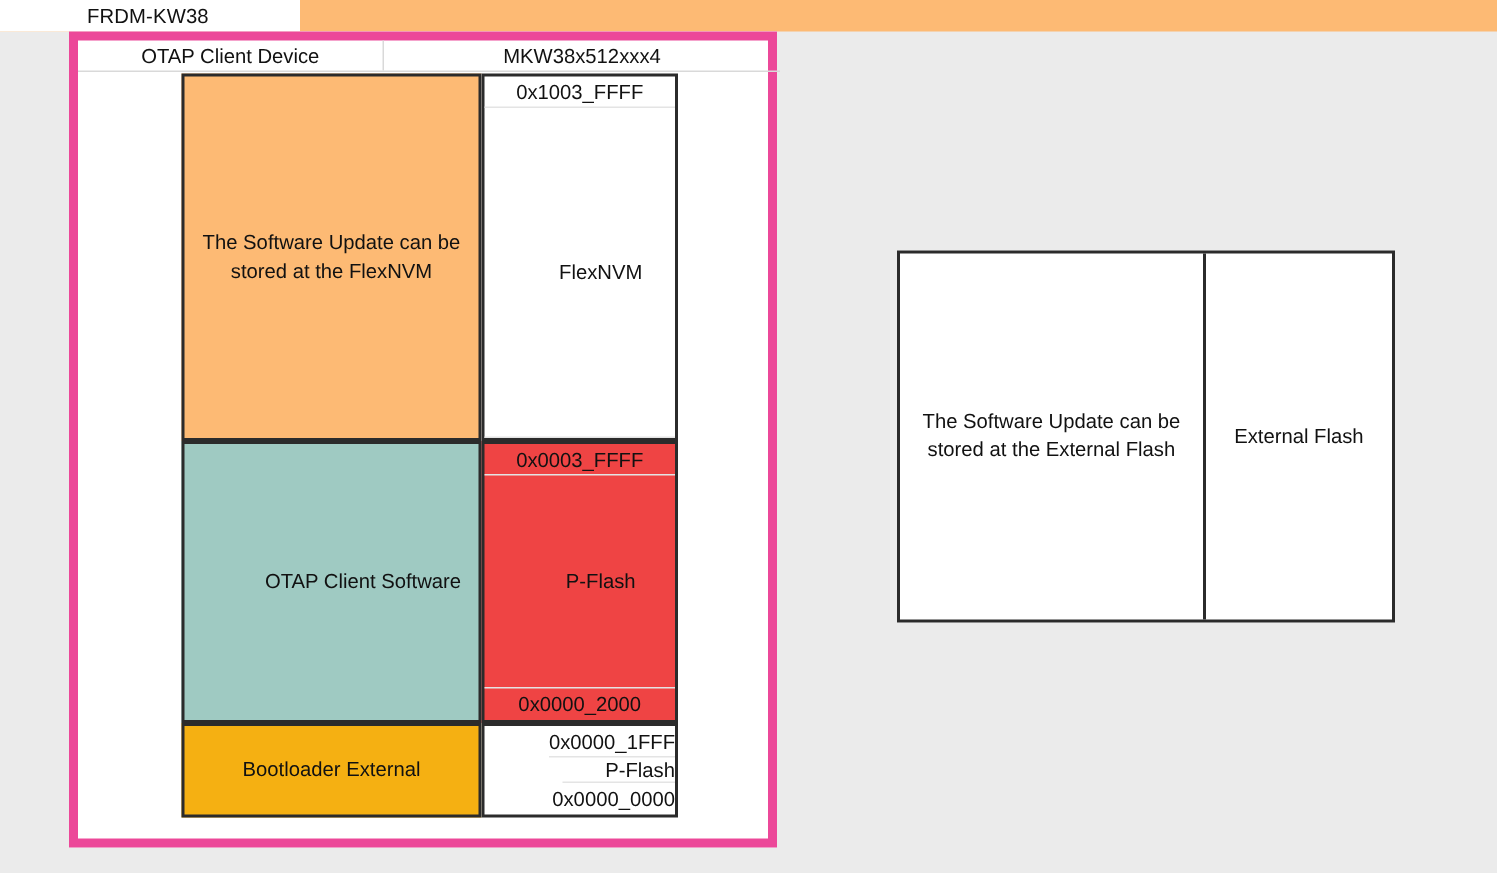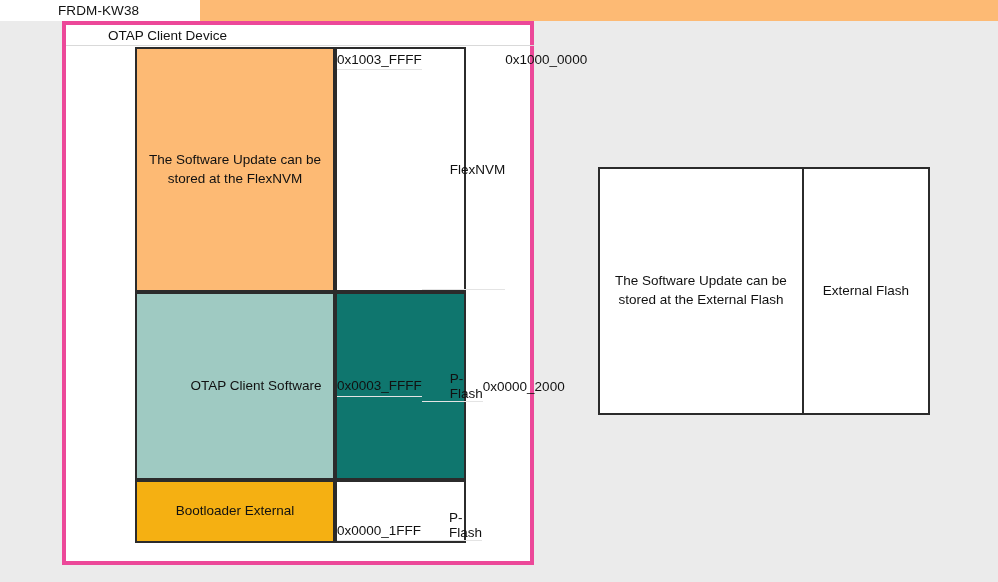--- a/index.html
+++ b/index.html
@@ -35,24 +35,24 @@
   #tab-frdm .tab-label {
     font-size: 13.5px;
     color: #111111;
     letter-spacing: 0.1px;
     white-space: nowrap;
   }
 
   
   #device-panel {
     position: absolute;
-    left: 62px; top: 21px;
+    left: 46px; top: 21px;
     width: 472px; height: 544px;
     background: #ffffff;
-    border: 4px solid #ec4899;
+    border: 6px solid #ec4899;
     box-sizing: border-box;
   }
 
   
   #device-header {
     position: absolute;
     left: 0; top: 0;
     width: 468px; height: 21px;
     display: flex;
     box-sizing: border-box;
@@ -112,21 +112,21 @@
     font-size: 13.5px;
     color: #111111;
     line-height: 1.35;
     box-sizing: border-box;
     padding: 0 6px;
   }
 
   
   .addr-stack {
     display: flex;
-    flex-direction: row;
+    flex-direction: column;
     box-sizing: border-box;
   }
   .addr-line {
     height: 21px;
     flex: 0 0 21px;
     display: flex;
     align-items: center;
     justify-content: center;
     font-size: 13.5px;
     color: #111111;
@@ -177,45 +177,46 @@
 <div id="tab-strip">
   <div id="tab-frdm">
     <span class="tab-label">FRDM-KW38</span>
   </div>
 </div>
 
 <div id="device-panel">
 
   <div id="device-header">
     <div class="hdr-cell hdr-left">OTAP Client Device</div>
+    <div class="hdr-cell hdr-right">MKW38x512xxx4</div>
   </div>
 
   <div id="memmap">
 
     <div class="region col-left box-outline center-text" id="r0-desc" style="top:0px; height:245px; background:#fdba74;">The Software Update can be stored at the FlexNVM</div>
 
     <div class="region col-right box-outline addr-stack" id="r0-addr" style="top:0px; height:245px; background:#ffffff;">
       <div class="addr-line">0x1003_FFFF</div>
       <div class="addr-mid">FlexNVM</div>
-      <div class="addr-line last">0x1000_0000</div>
     </div>
 
     <div class="region col-left box-outline center-text" id="r1-desc" style="top:245px; height:188px; background:#9fcac2;padding-left:48px;">OTAP Client Software</div>
 
-    <div class="region col-right box-outline addr-stack" id="r1-addr" style="top:245px; height:188px; background:#0f766e;align-items:center;">
+    <div class="region col-right box-outline addr-stack" id="r1-addr" style="top:245px; height:188px; background:#ef4444;">
       <div class="addr-line">0x0003_FFFF</div>
       <div class="addr-mid">P-Flash</div>
       <div class="addr-line last">0x0000_2000</div>
     </div>
 
     <div class="region col-left box-outline center-text" id="r2-desc" style="top:433px; height:63px; background:#f5b012;">Bootloader External</div>
 
     <div class="region col-right box-outline addr-stack" id="r2-addr" style="top:433px; height:63px; background:#ffffff;align-items:flex-end;">
       <div class="addr-line">0x0000_1FFF</div>
       <div class="addr-mid">P-Flash</div>
+      <div class="addr-line last">0x0000_0000</div>
     </div>
 
   </div>
 </div>
 
 <div id="ext-panel">
   <div class="ext-cell" id="ext-desc">The Software Update can be stored at the External Flash</div>
   <div class="ext-cell" id="ext-name">External Flash</div>
 </div>
 

